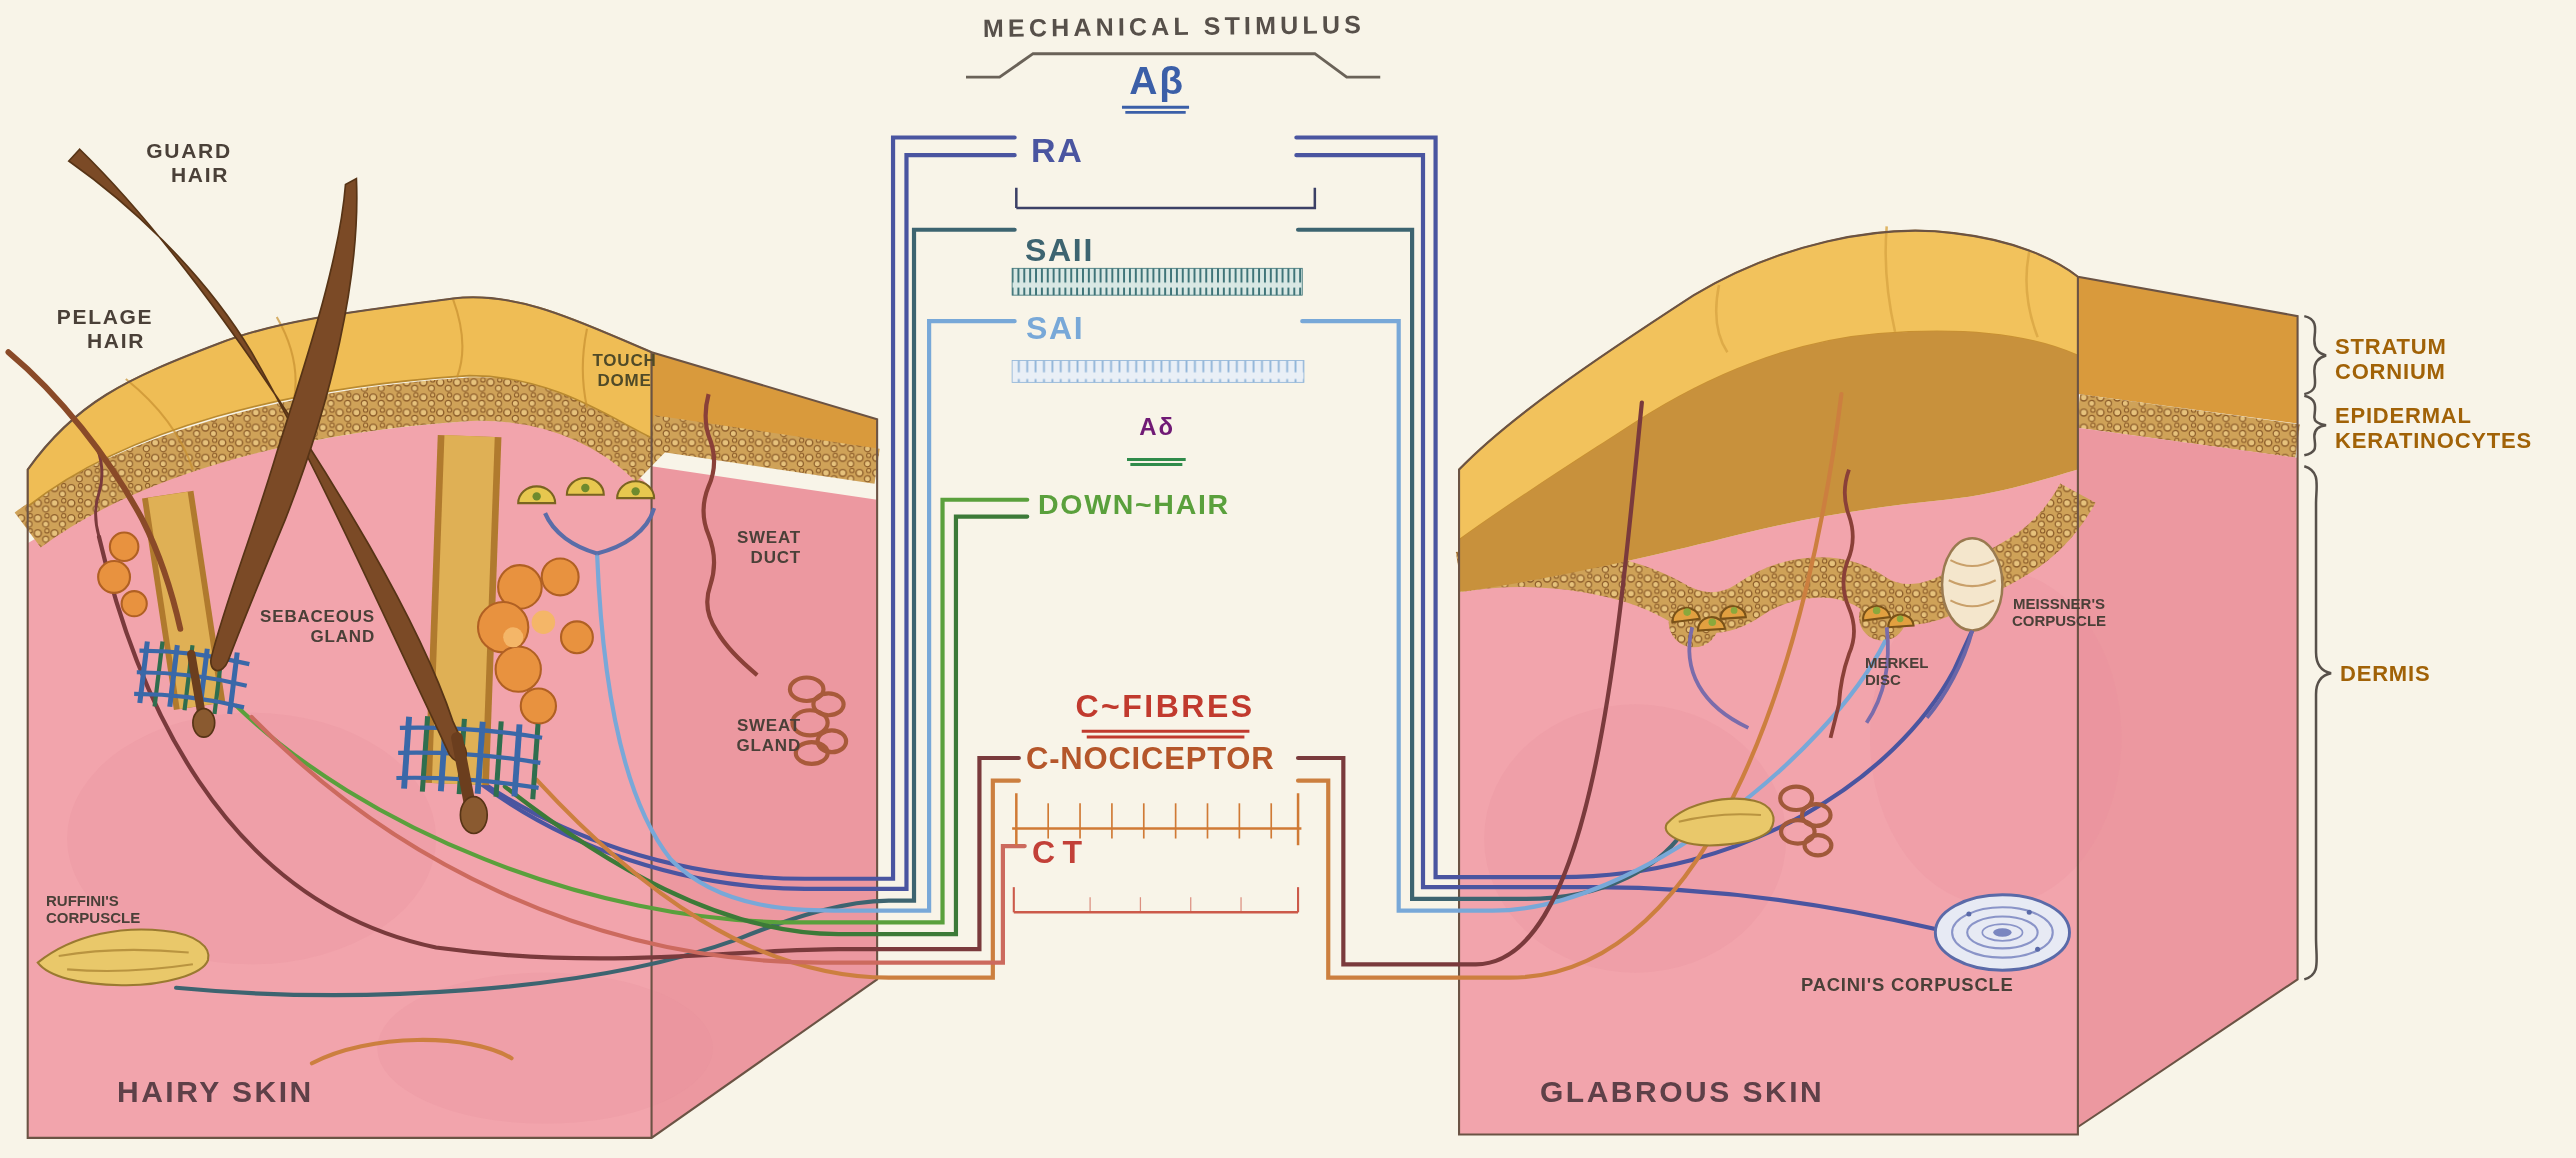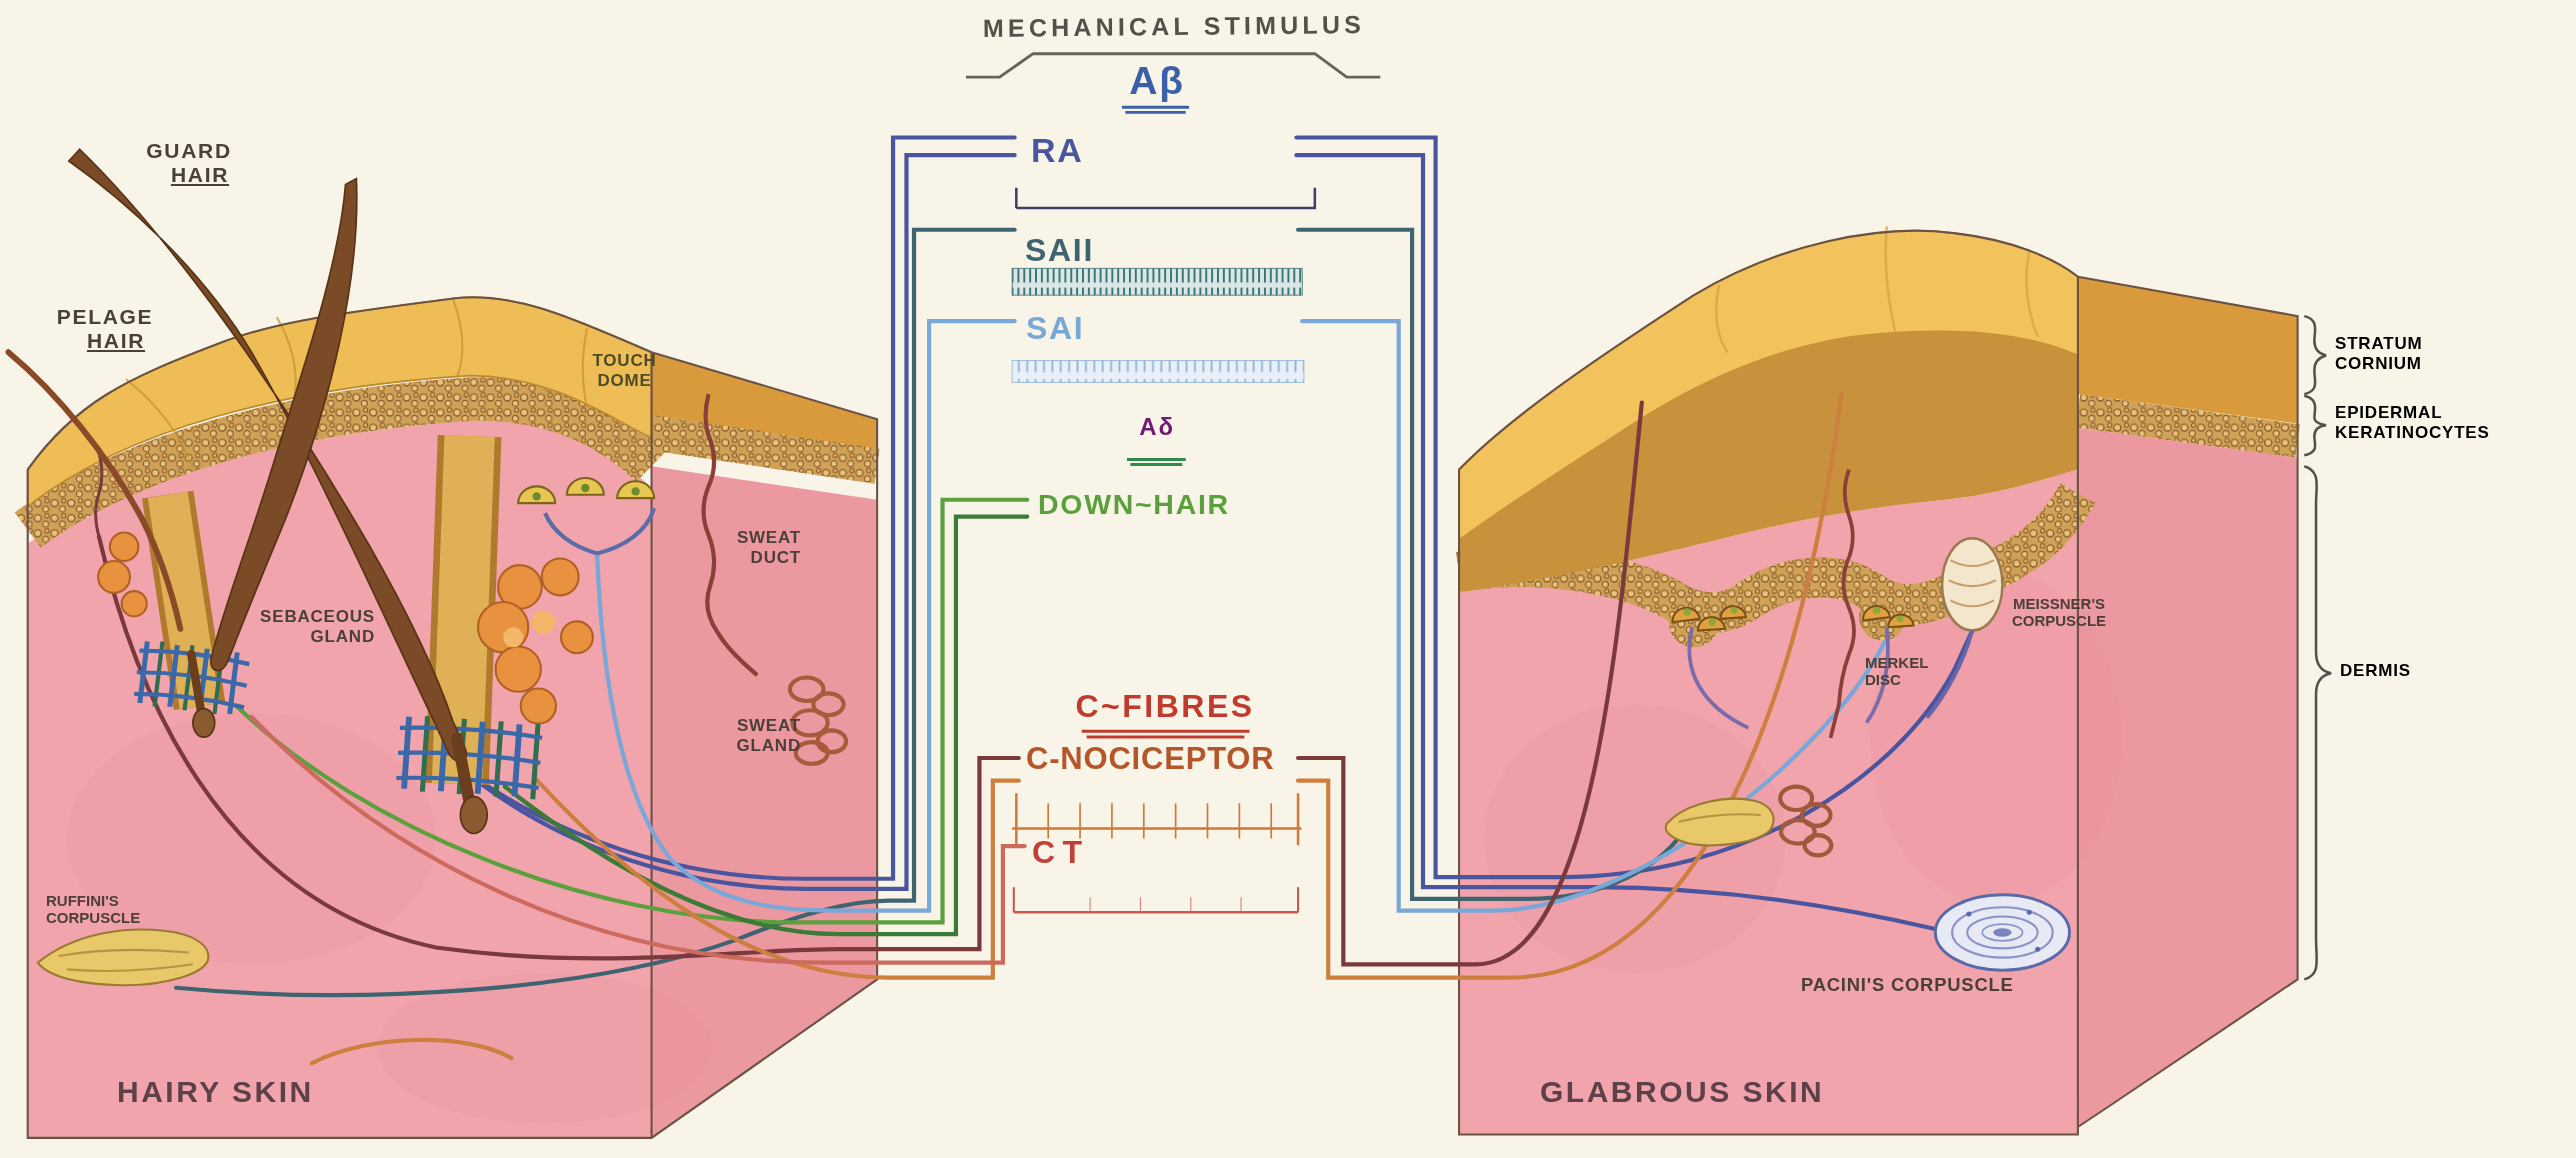--- a/index.html
+++ b/index.html
@@ -17,22 +17,22 @@
   .t-sa1{font-size:32px;color:#78a8d8;}
   .t-adelta{font-size:24px;color:#701a75;}
   .t-dh{font-size:28.5px;color:#5aa03c;}
   .t-cf{font-size:32px;color:#c13a2e;letter-spacing:2.5px;}
   .t-cn{font-size:31px;color:#b5562a;letter-spacing:0.8px;}
   .t-ct{font-size:32px;color:#c24038;letter-spacing:7.5px;}
   .t-block{font-size:21px;}
   .t-small{font-size:17px;letter-spacing:0.8px;}
   .t-tiny{font-size:15px;letter-spacing:0px;}
   .t-caption{font-size:30px;letter-spacing:2.5px;color:#5e4048;}
-  .t-layer{font-size:17px;color:#000000;letter-spacing:0.8px;}
-  .ind{padding-left:22px;text-decoration:underline;}
+  .t-layer{font-size:22px;color:#a16207;letter-spacing:0.8px;}
+  .ind{padding-left:22px;}
 </style>
 </head>
 <body>
 
 <div id="stage">
 
 <svg id="art" width="2576" height="1158" viewBox="0 0 3072 1381">
   <defs>
     <pattern id="cells" width="20" height="18" patternUnits="userSpaceOnUse">
       <rect width="20" height="18" fill="#cfa258"></rect>

